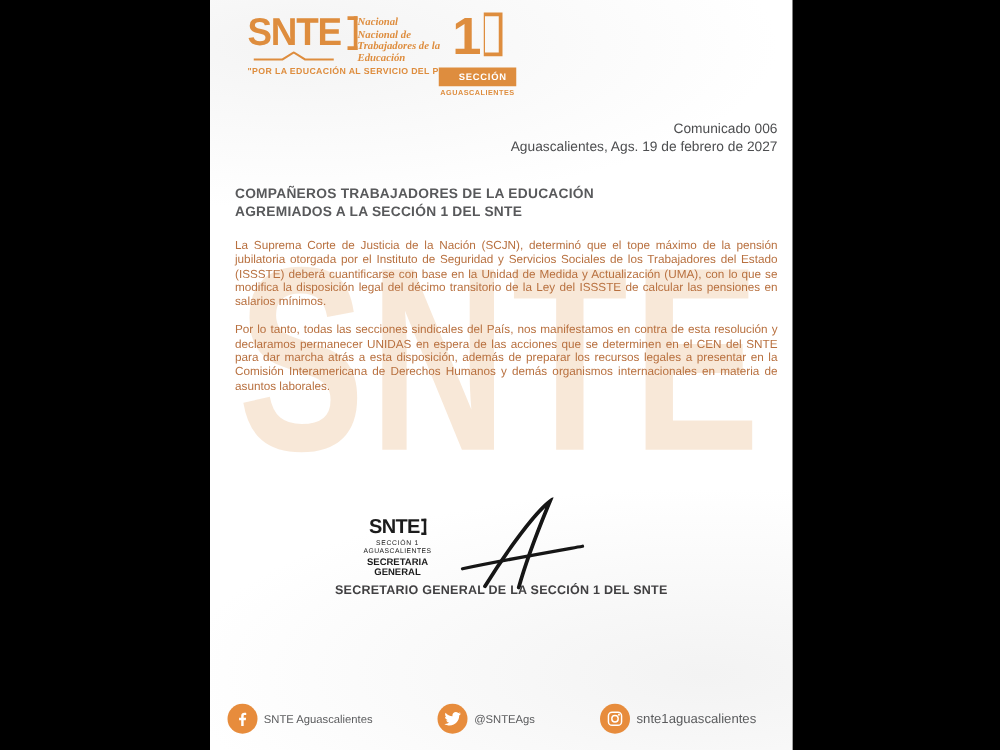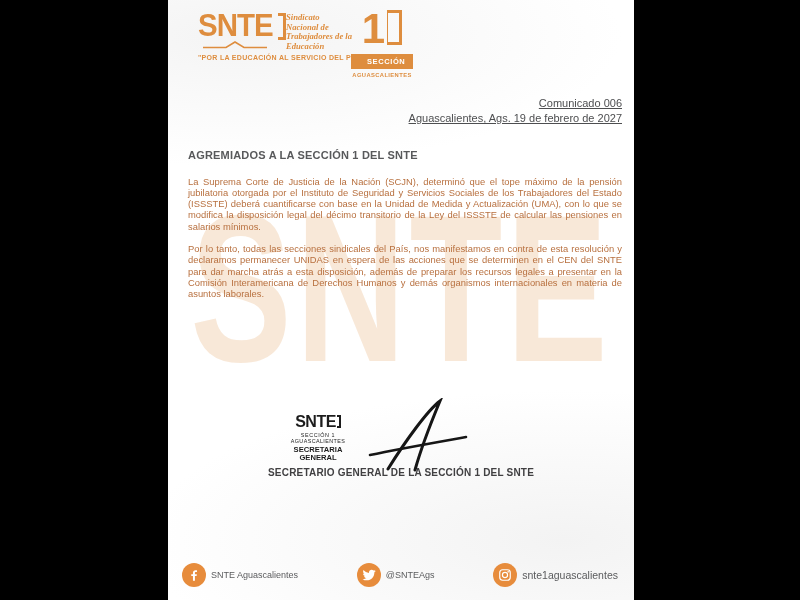--- a/index.html
+++ b/index.html
@@ -91,21 +91,20 @@
     color:#de8d3e; font-size:5.8px; font-weight:700; letter-spacing:0.4px;
     margin-top:3px; white-space:nowrap;
   }
 
   
   .meta {
     position:absolute; right:12px; top:96px;
     text-align:right;
     font-size:11px; line-height:15px;
     color:#4d4e50;
-    text-decoration:underline;
   }
 
   
   .content { position:absolute; left:20px; right:12px; top:148px; }
   .recipient {
     color:#58595b; font-weight:700;
     font-size:11px; line-height:14.5px;
     letter-spacing:0.2px;
     margin-bottom:13px;
   }
@@ -131,21 +130,21 @@
   .stamp-line1 { font-size:5.4px; letter-spacing:0.6px; margin-top:3px; }
   .stamp-line2 { font-size:5.4px; letter-spacing:0.4px; }
   .stamp-office { font-size:7.6px; font-weight:800; line-height:8.4px; margin-top:2px; }
   .autograph { position:absolute; left:198px; top:398px; }
   .signer { position:absolute; left:0; right:0; top:464px; text-align:center; }
   .signer-name { color:#414042; font-weight:700; font-size:10.5px; }
   .signer-title { color:#414042; font-weight:700; font-size:10px; margin-top:3px; letter-spacing:0.2px; }
 
   
   .footer {
-    position:absolute; left:14px; right:16px; top:561px; height:28px;
+    position:absolute; left:14px; right:29px; top:561px; height:28px;
     display:flex; justify-content:space-between; align-items:center;
   }
   .social-item { display:flex; align-items:center; cursor:pointer; }
   .social-circle {
     width:24px; height:24px; border-radius:50%;
     background:#e78c3c;
     display:flex; align-items:center; justify-content:center;
     flex:0 0 auto;
   }
   .social-label { color:#5a5b5d; font-size:9px; margin-left:5px; white-space:nowrap; }
@@ -162,21 +161,21 @@
 
     <div class="logo-group">
       <div class="wordmark-row">
         <span class="wordmark">SNTE</span>
         <span class="bracket"></span>
       </div>
       <svg class="logo-underline" width="66" height="8" viewBox="0 0 66 8">
         <path d="M1,6.5 L24,6.5 L33,1 L42,6.5 L65,6.5" fill="none" stroke="#de8d3e" stroke-width="1.6"></path>
       </svg>
       <div class="logo-name">
-        <div>Sindicato</div>
+        <div>Nacional</div>
         <div>Nacional de</div>
         <div>Trabajadores de la</div>
         <div>Educación</div>
       </div>
     </div>
     <div class="slogan">"POR LA EDUCACIÓN AL SERVICIO DEL PUEBLO"</div>
 
     <div class="badge">
       <div class="badge-top">
         <span class="badge-number">1</span>
@@ -186,20 +185,21 @@
       <div class="badge-region">AGUASCALIENTES</div>
     </div>
 
     <div class="meta">
       <div>Comunicado 006</div>
       <div>Aguascalientes, Ags. 19 de febrero de 2027</div>
     </div>
 
     <div class="content">
       <div class="recipient">
+        <div>COMPAÑEROS TRABAJADORES DE LA EDUCACIÓN</div>
         <div>AGREMIADOS A LA SECCIÓN 1 DEL SNTE</div>
       </div>
       <p class="para">La Suprema Corte de Justicia de la Nación (SCJN), determinó  que el tope máximo de la pensión jubilatoria otorgada por el Instituto de Seguridad y Servicios Sociales de los Trabajadores del Estado (ISSSTE) deberá cuantificarse con base en la Unidad de Medida y Actualización (UMA), con lo que se modifica la disposición legal del décimo transitorio de la Ley del ISSSTE de calcular las pensiones en salarios mínimos.</p>
       <p class="para">Por lo tanto, todas las secciones sindicales del País, nos manifestamos en contra de esta resolución y declaramos permanecer UNIDAS en espera de las acciones que se determinen en el CEN del SNTE para dar marcha atrás a esta disposición, además de preparar los recursos legales a presentar en la Comisión Interamericana de Derechos Humanos y demás organismos internacionales en materia de asuntos laborales.</p>
     </div>
 
     <div class="stamp">
       <div class="stamp-word-row">
         <span class="stamp-word">SNTE</span>
         <span class="stamp-bracket"></span>

